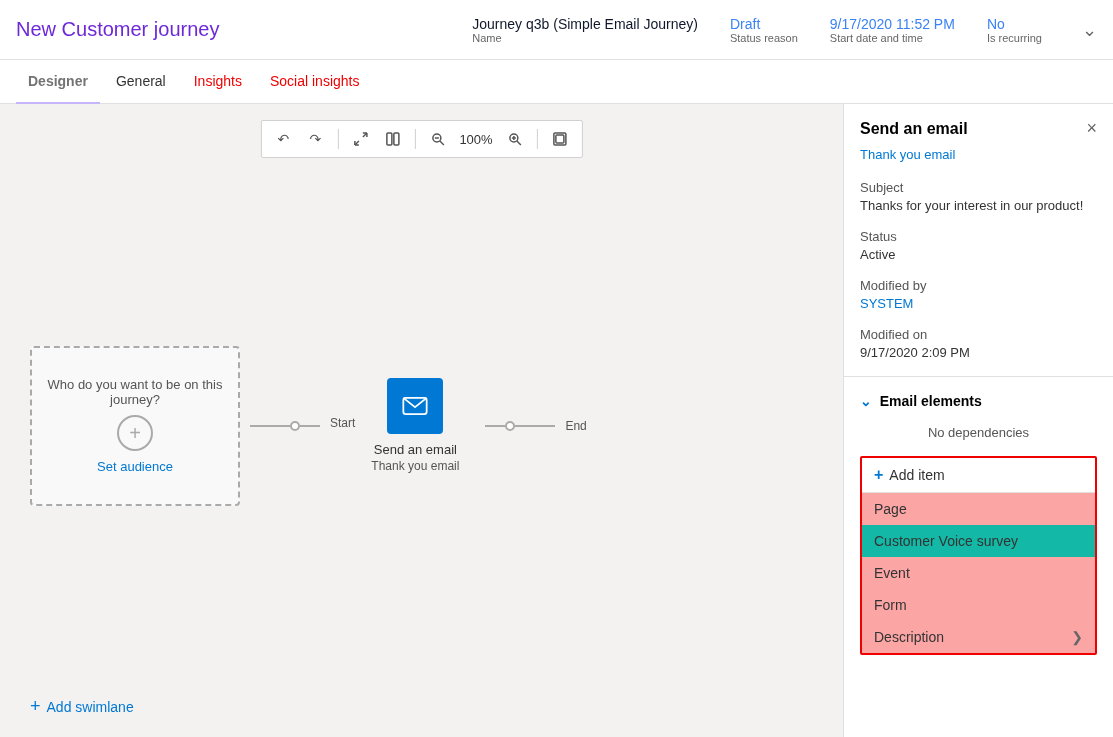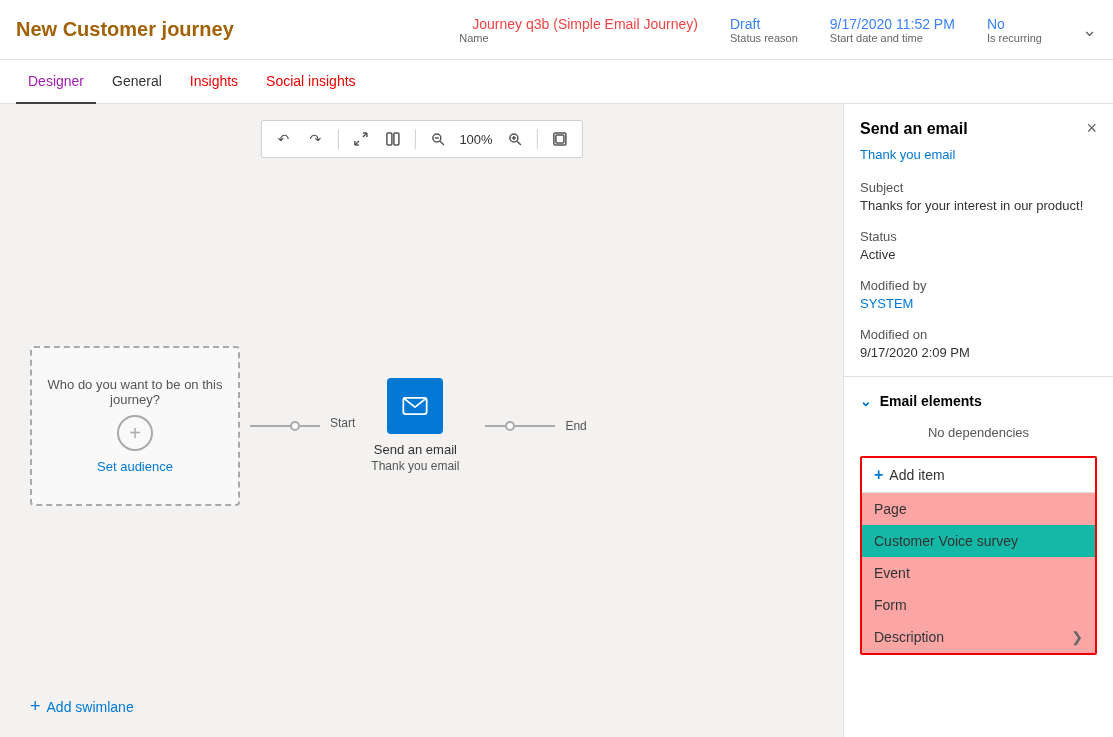--- a/index.html
+++ b/index.html
@@ -9,42 +9,42 @@
     .header {
       background: #fff;
       border-bottom: 1px solid #e0e0e0;
       padding: 0 16px;
       display: flex;
       align-items: center;
       height: 60px;
     }
     .header-title {
       font-size: 20px;
-      font-weight: 700;
-      color: #a16207;
+      font-weight: 400;
+      color: #6d28d9;
       margin-right: auto;
     }
     .header-meta {
       display: flex;
       align-items: center;
       gap: 32px;
     }
     .header-meta-item {
       display: flex;
       flex-direction: column;
     }
     .header-meta-item .value {
       font-size: 14px;
       color: #3b82f6;
     }
     .header-meta-item .label {
       font-size: 11px;
       color: #666;
     }
-    .header-meta-item .value.blue { color: #ef4444; margin-left: 13px; }
+    .header-meta-item .value.blue { color: #0f172a; }
     .header-chevron {
       color: #666;
       font-size: 18px;
       cursor: pointer;
       margin-left: 8px;
     }
 
     
     .tabs {
       background: #fff;
@@ -59,23 +59,23 @@
       height: 44px;
       display: flex;
       align-items: center;
       cursor: pointer;
       font-size: 14px;
       color: #333;
       border-bottom: 2px solid transparent;
       margin-right: 4px;
     }
     .tab.active {
-      border-bottom: 2px solid #404040;
-      color: #a21caf;
-      font-weight: 400;
+      border-bottom: 2px solid #c4b5fd;
+      color: #737373;
+      font-weight: 700;
     }
     .tab.red { color: #e00; }
 
     
     .main {
       display: flex;
       height: calc(737px - 60px - 44px);
     }
 
     

